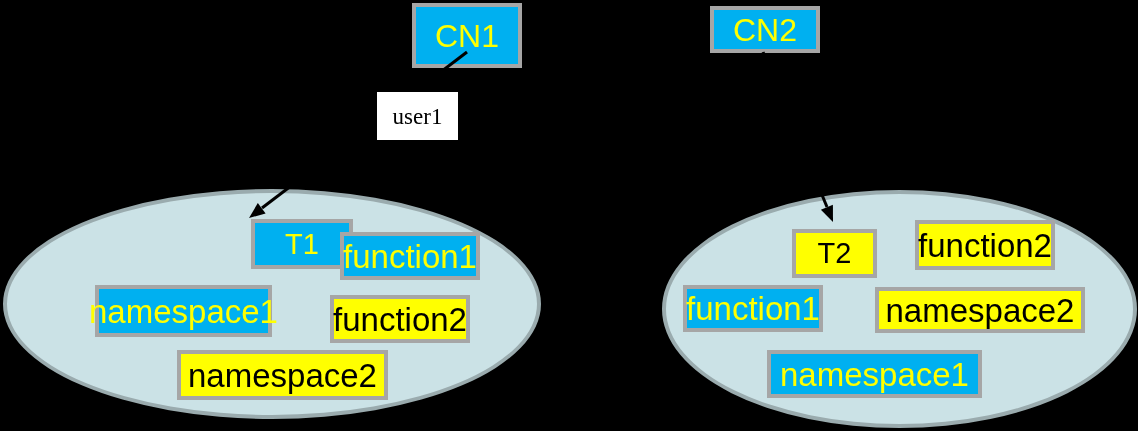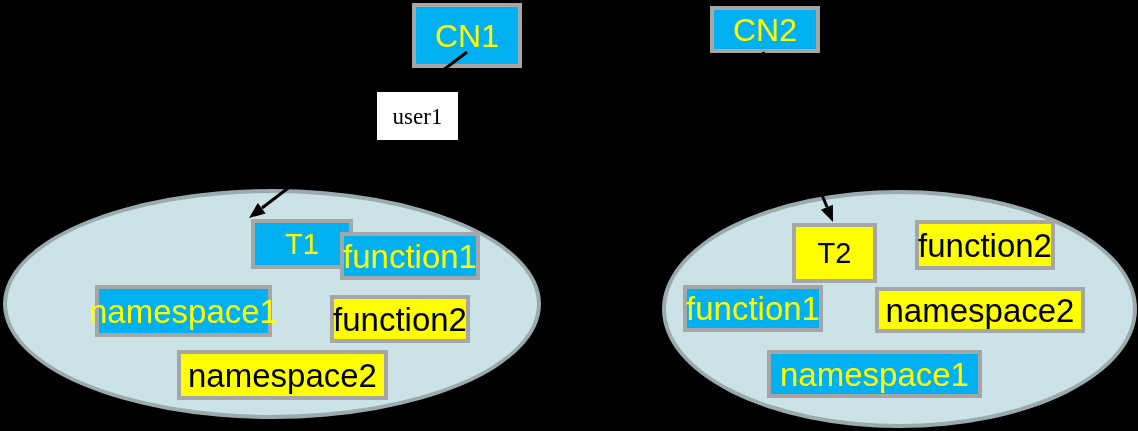--- a/index.html
+++ b/index.html
@@ -62,21 +62,21 @@
   .t-node { font-size: 29px; }
 
   
   .l-t1         { left: 215px; top: 219px; width: 102px; height: 50px; margin-left: 36px; }
   .l-function1  { left: 340px; top: 232px; width: 140px; height: 48px; }
   .l-namespace1 { left: 95px;  top: 285px; width: 177px; height: 52px; }
   .l-function2  { left: 330px; top: 295px; width: 140px; height: 48px; }
   .l-namespace2 { left: 177px; top: 350px; width: 211px; height: 50px; }
 
   
-  .r-t2         { left: 792px; top: 223px; width: 85px;  height: 60px; }
+  .r-t2         { left: 792px; top: 229px; width: 85px;  height: 49px; }
   .r-function2  { left: 915px; top: 220px; width: 140px; height: 50px; }
   .r-function1  { left: 683px; top: 285px; width: 140px; height: 47px; }
   .r-namespace2 { left: 875px; top: 287px; width: 210px; height: 46px; }
   .r-namespace1 { left: 767px; top: 350px; width: 215px; height: 48px; }
 
   .user-label {
     position: absolute;
     z-index: 4;
     background: #ffffff;
     color: #000000;

